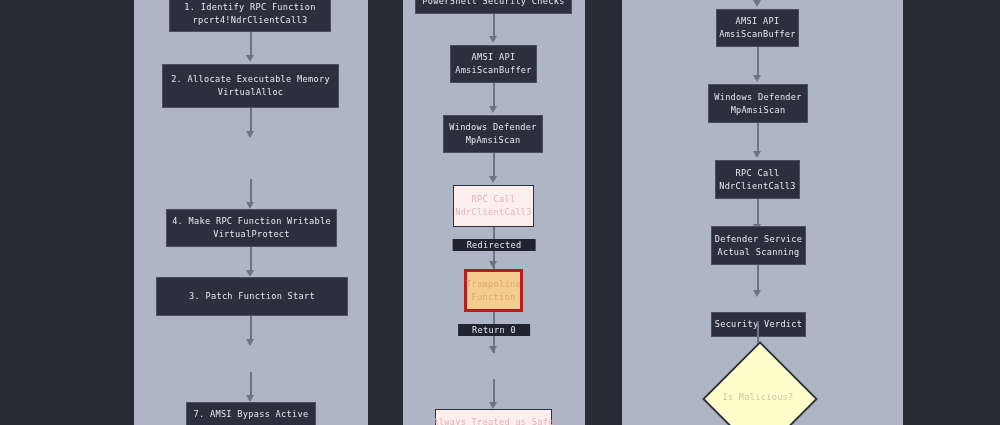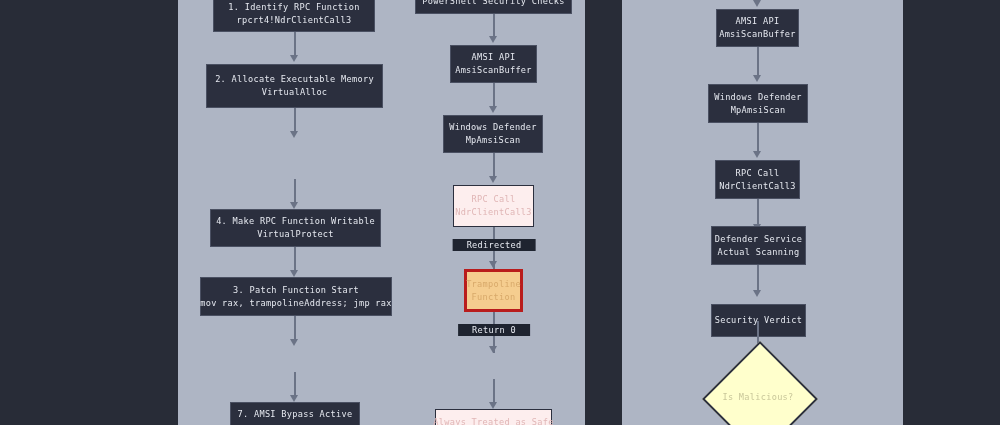--- a/index.html
+++ b/index.html
@@ -4,21 +4,21 @@
 <style>
   html,body{margin:0;padding:0;}
   body{
     width:1000px;height:425px;overflow:hidden;
     background:#282c37;
     font-family:"DejaVu Sans Mono","Liberation Mono",monospace;
   }
   .stage{position:relative;width:1000px;height:425px;}
 
   .panel{position:absolute;top:0;height:425px;background:#aeb5c4;}
-  #panel-1{left:134px;width:234px;margin-left:44px;}
+  #panel-1{left:134px;width:234px;}
   #panel-2{left:403px;width:182px;}
   #panel-3{left:622px;width:281px;}
 
   .node{
     position:absolute;
     box-sizing:border-box;
     display:flex;flex-direction:column;align-items:center;justify-content:center;
     text-align:center;
     font-size:8.6px;
     line-height:13px;
@@ -96,21 +96,20 @@
 
     <div class="node dark" style="left:32px;top:209px;width:171px;height:38px;">
       <span class="l1">4. Make RPC Function Writable</span>
       <span class="l2">VirtualProtect</span>
     </div>
     <div class="edge" style="left:116px;top:247px;height:25px;"></div>
     <div class="arrow" style="left:112px;top:270px;"></div>
 
     <div class="node dark" style="left:22px;top:277px;width:192px;height:39px;">
       <span class="l1">3. Patch Function Start</span>
-      <span class="l2">mov rax, trampolineAddress; jmp rax</span>
     </div>
     <div class="edge" style="left:116px;top:316px;height:25px;"></div>
     <div class="arrow" style="left:112px;top:339px;"></div>
 
     <div class="edge" style="left:116px;top:372px;height:25px;"></div>
     <div class="arrow" style="left:112px;top:395px;"></div>
 
     <div class="node dark" style="left:52px;top:402px;width:130px;height:25px;">
       <span class="l1">7. AMSI Bypass Active</span>
     </div>
@@ -188,21 +187,21 @@
     <div class="edge" style="left:135px;top:199px;height:27px;"></div>
     <div class="arrow" style="left:131px;top:224px;"></div>
 
     <div class="node dark" style="left:89px;top:226px;width:95px;height:39px;">
       <span class="l1">Defender Service</span>
       <span class="l2">Actual Scanning</span>
     </div>
     <div class="edge" style="left:135px;top:265px;height:27px;"></div>
     <div class="arrow" style="left:131px;top:290px;"></div>
 
-    <div class="node dark" style="left:89px;top:304px;width:95px;height:33px;">
+    <div class="node dark" style="left:89px;top:312px;width:95px;height:25px;">
       <span class="l1">Security Verdict</span>
     </div>
     <div class="edge" style="left:135px;top:321px;height:32px;"></div>
     <div class="arrow" style="left:131px;top:351px;"></div>
 
     <div class="diamondwrap" style="left:97px;top:358px;width:78px;height:78px;">
       <div class="diamond"></div>
       <div class="diamond-label">Is Malicious?</div>
     </div>
   </div>

